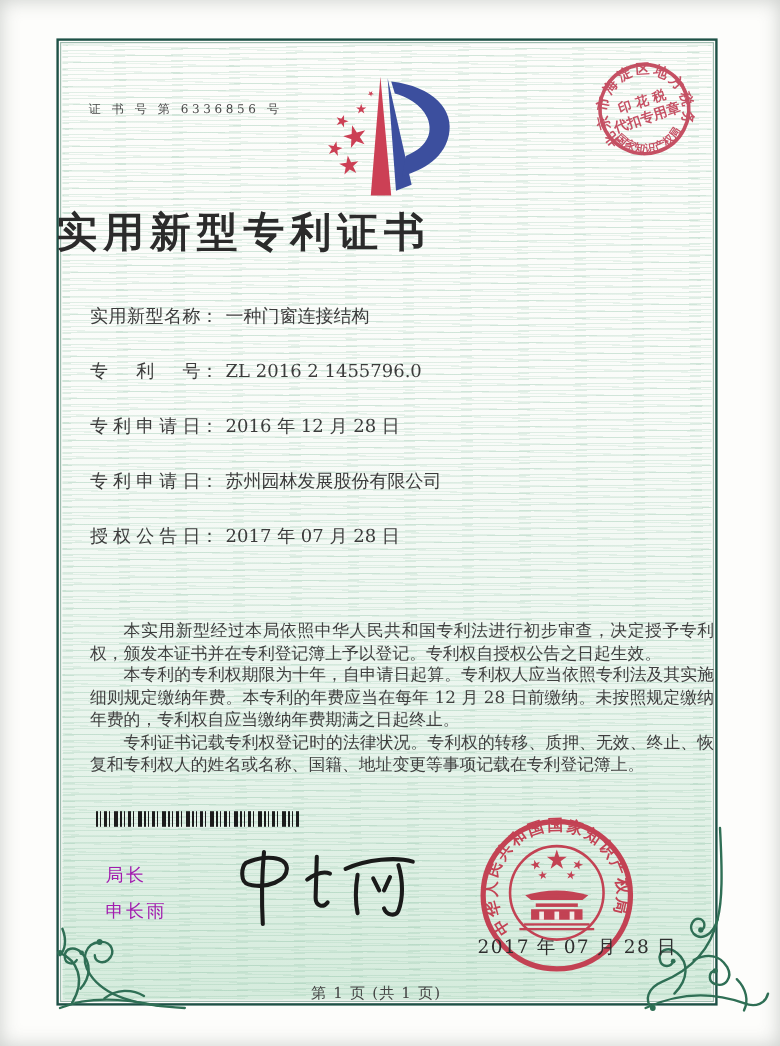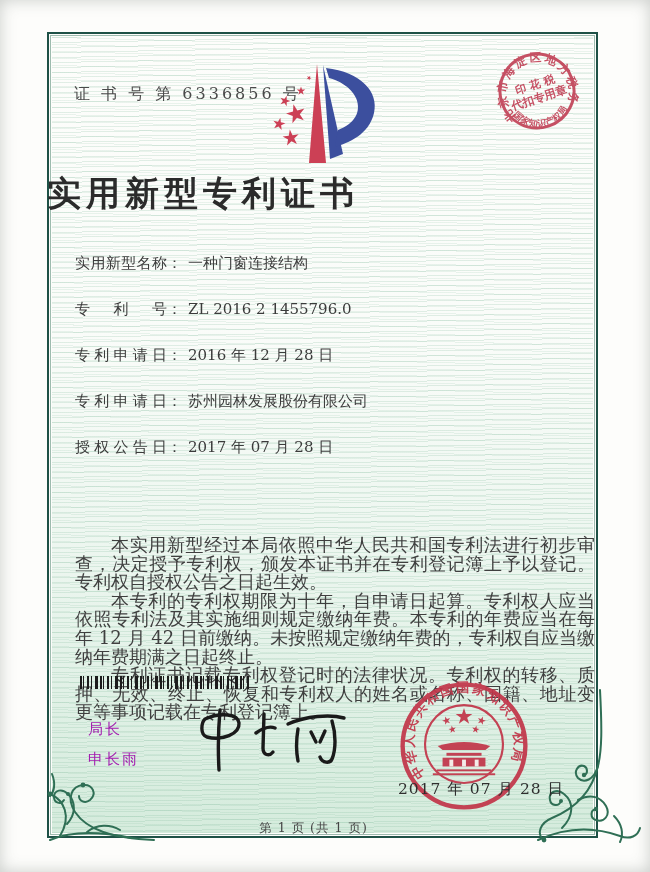--- a/index.html
+++ b/index.html
@@ -14,31 +14,31 @@
     border:2px solid #1e5146;box-sizing:border-box;
   }
   .frame::after{content:"";position:absolute;inset:1px;border:1px solid #9dbbae;}
   .waves{
     position:absolute;inset:3px;
     background:
       repeating-linear-gradient(179deg, rgba(124,184,152,.22) 0 1px, rgba(124,184,152,0) 1px 5px),
       repeating-linear-gradient(181.5deg, rgba(124,184,152,.15) 0 1px, rgba(124,184,152,0) 1px 7px),
       linear-gradient(180deg, rgba(240,248,243,0) 0%, rgba(240,248,243,.25) 38%, rgba(222,240,229,.55) 66%, rgba(203,231,213,.8) 100%);
   }
-  .cert-no{position:absolute;left:74px;top:84px;font-size:16px;letter-spacing:3px;color:#4a4a4a;}
+  .cert-no{position:absolute;left:74px;top:84px;font-size:10px;letter-spacing:3px;color:#4a4a4a;}
   .logo{position:absolute;left:260px;top:62px;width:134px;height:104px;}
   .title{
     position:absolute;left:47px;width:553px;top:171px;text-align:left;
     font-size:34px;letter-spacing:5px;color:#2b2b2b;font-weight:600;
   }
   .fields{position:absolute;left:75px;top:252px;width:490px;font-size:15px;color:#3b3b3b;}
   .field-row{height:22px;line-height:22px;margin-bottom:24px;white-space:nowrap;}
   .flabel{display:inline-block;width:92px;text-align:justify;text-align-last:justify;}
   .fcolon{display:inline-block;margin-right:6px;}
-  .body{position:absolute;left:75px;top:536px;width:520px;font-size:18px;line-height:18.6px;color:#3f3f3f;text-align:justify;}
+  .body{position:absolute;left:75px;top:517px;width:520px;font-size:14px;line-height:18.6px;color:#3f3f3f;text-align:justify;}
   .body p{margin:0;text-indent:2em;}
   .barcode{
     position:absolute;left:80px;top:676px;width:170px;height:13px;
     background:
       repeating-linear-gradient(90deg,#1c1c1c 0 2px,transparent 2px 3px,#1c1c1c 3px 4px,transparent 4px 7px,#1c1c1c 7px 9px,transparent 9px 11px,#1c1c1c 11px 12px,transparent 12px 15px,#1c1c1c 15px 18px,transparent 18px 20px);
   }
   .director{position:absolute;left:88px;top:721px;font-size:15px;color:#a21caf;letter-spacing:2px;}
   .director div{line-height:16px;}
   .director div+div{margin-top:14px;}
   .signature{position:absolute;left:192px;top:702px;width:160px;height:74px;}
@@ -96,21 +96,21 @@
     <div class="field-row">
       <span class="flabel">专利申请日</span><span class="fcolon">：</span><span>苏州园林发展股份有限公司</span>
     </div>
     <div class="field-row">
       <span class="flabel">授权公告日</span><span class="fcolon">：</span><span>2017 年 07 月 28 日</span>
     </div>
   </div>
 
   <div class="body">
     <p>本实用新型经过本局依照中华人民共和国专利法进行初步审查，决定授予专利权，颁发本证书并在专利登记簿上予以登记。专利权自授权公告之日起生效。</p>
-    <p>本专利的专利权期限为十年，自申请日起算。专利权人应当依照专利法及其实施细则规定缴纳年费。本专利的年费应当在每年 12 月 42 日前缴纳。未按照规定缴纳年费的，专利权自应当缴纳年费期满之日起终止。</p>
+    <p>本专利的专利权期限为十年，自申请日起算。专利权人应当依照专利法及其实施细则规定缴纳年费。本专利的年费应当在每年 12 月 28 日前缴纳。未按照规定缴纳年费的，专利权自应当缴纳年费期满之日起终止。</p>
     <p>专利证书记载专利权登记时的法律状况。专利权的转移、质押、无效、终止、恢复和专利权人的姓名或名称、国籍、地址变更等事项记载在专利登记簿上。</p>
   </div>
 
   <div class="barcode"></div>
 
   <div class="director">
     <div>局长</div>
     <div>申长雨</div>
   </div>
 

